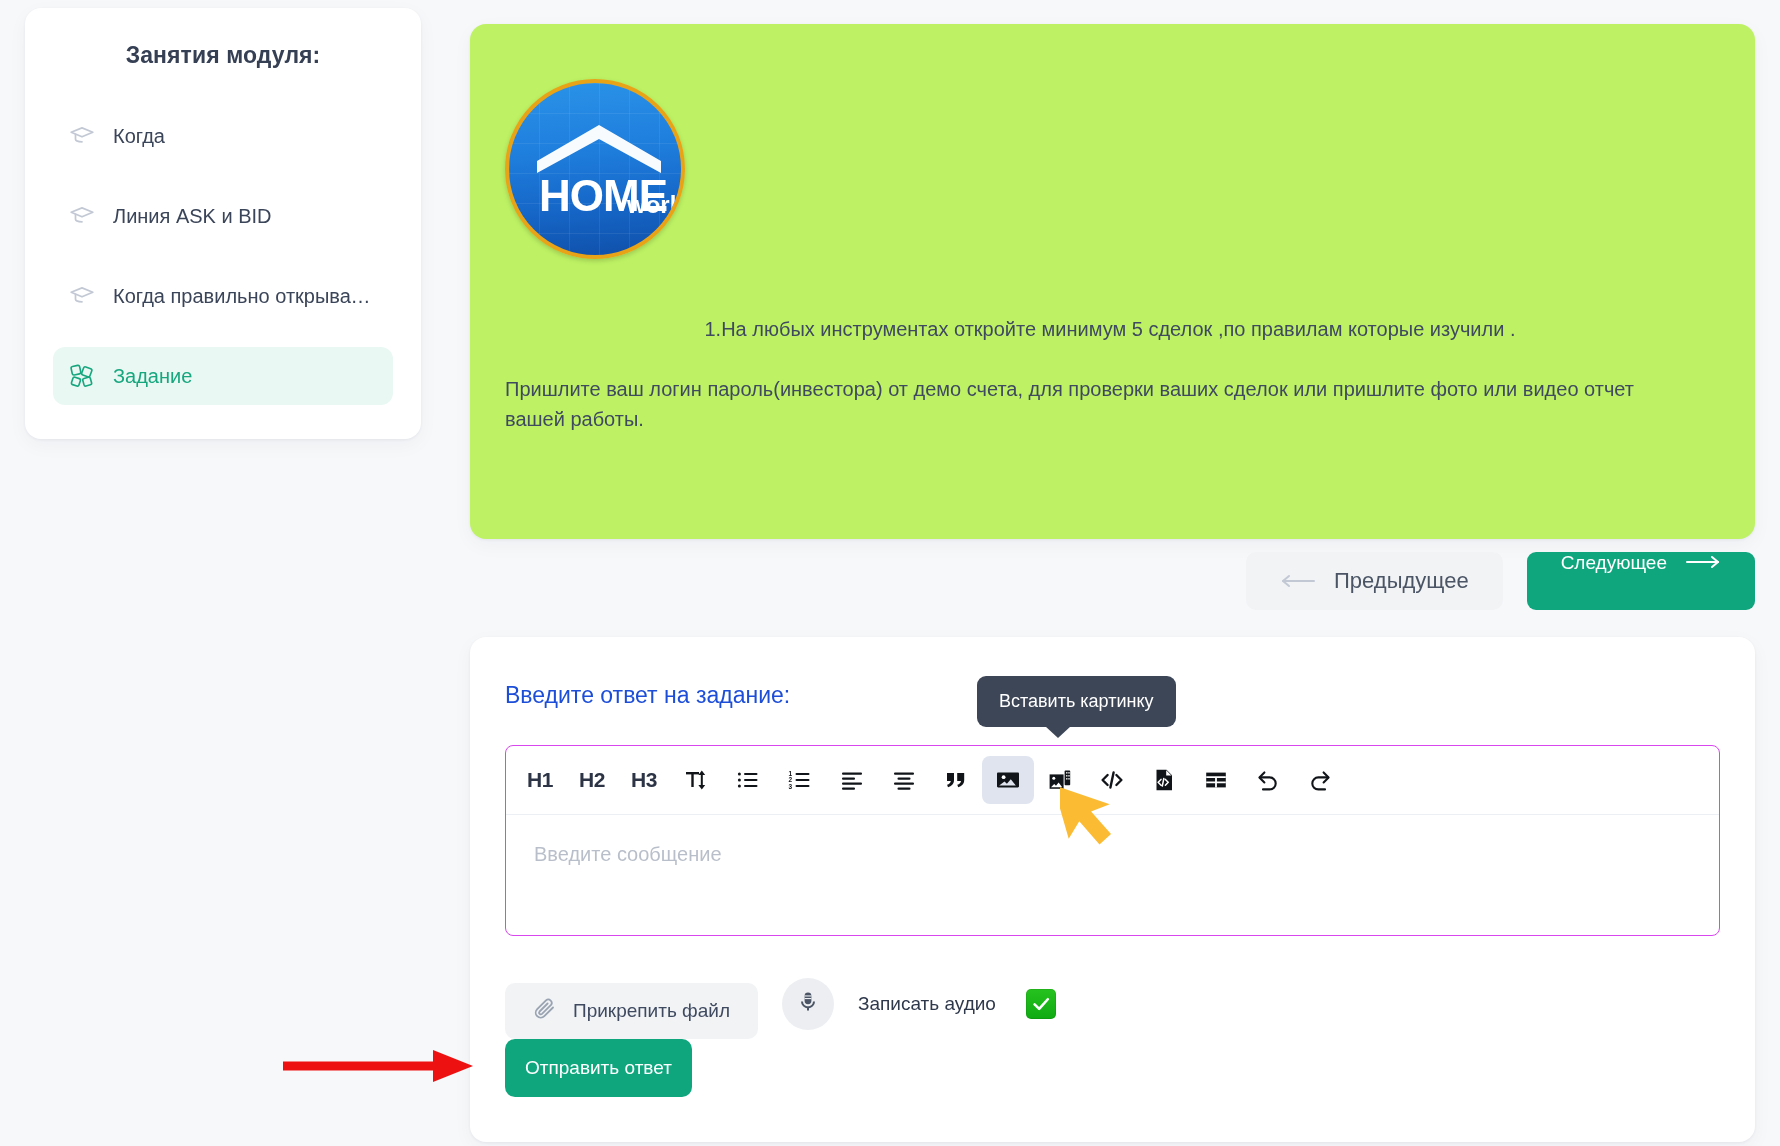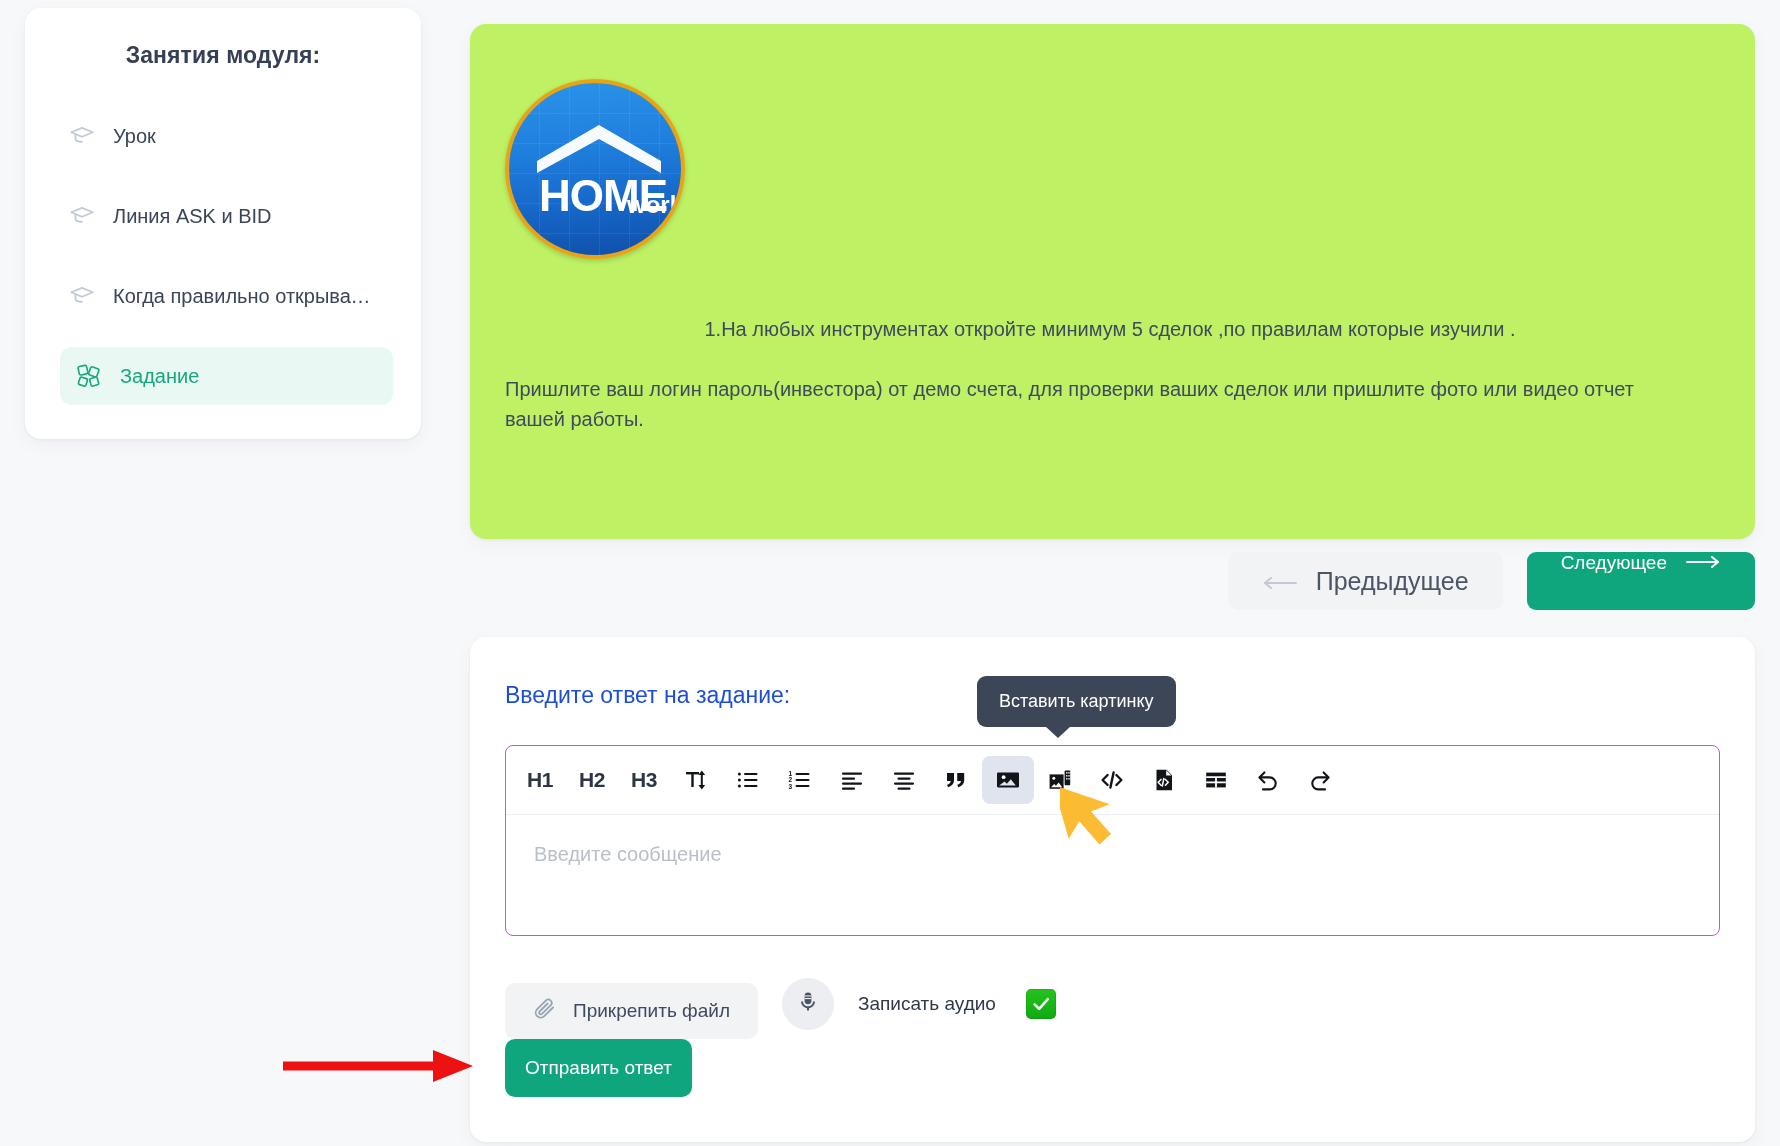--- a/index.html
+++ b/index.html
@@ -35,21 +35,21 @@
   }
   .lesson-item {
     display: flex;
     align-items: center;
     gap: 18px;
     padding: 16px 16px;
     border-radius: 12px;
     cursor: pointer;
     margin-bottom: 22px;
   }
-  .lesson-item:last-child { margin-bottom: 6px; margin-left: 7px; }
+  .lesson-item:last-child { margin-bottom: 6px; }
   .lesson-item .lesson-label {
     font-size: 20px;
     color: #3b4559;
     font-weight: 500;
     white-space: nowrap;
     overflow: hidden;
     text-overflow: ellipsis;
   }
   .lesson-item.active {
     background: #e9f8f2;
@@ -105,21 +105,21 @@
     justify-content: flex-end;
     gap: 24px;
   }
   .btn-prev {
     display: flex; align-items: center; gap: 18px;
     background: #f1f3f5;
     border: none;
     border-radius: 10px;
     padding: 0 34px;
     height: 58px;
-    font-size: 25px;
+    font-size: 22px;
     color: #4b5565;
     font-family: inherit;
     cursor: pointer;
   }
   .btn-next {
     display: flex; align-items: flex-start; gap: 18px;
     background: #0fa67e;
     border: none;
     border-radius: 9px;
     padding: 0 34px;
@@ -267,21 +267,21 @@
   <div class="sidebar">
     <div class="sidebar-title">Занятия модуля:</div>
 
     <div class="lesson-item">
       <span class="lesson-icon">
         <svg width="26" height="26" viewBox="0 0 24 24" fill="none" stroke="#c3c9d4" stroke-width="1.6" stroke-linecap="round" stroke-linejoin="round">
           <path d="M2 8.5 12 4.5l10 4-10 4.2z"></path>
             <path d="M6 10.6v4.4c0 1.3 2.7 2.4 6 2.4"></path>
         </svg>
       </span>
-      <span class="lesson-label">Урок</span>
+      <span class="lesson-label">Когда</span>
     </div>
 
     <div class="lesson-item">
       <span class="lesson-icon">
         <svg width="26" height="26" viewBox="0 0 24 24" fill="none" stroke="#c3c9d4" stroke-width="1.6" stroke-linecap="round" stroke-linejoin="round">
           <path d="M2 8.5 12 4.5l10 4-10 4.2z"></path>
             <path d="M6 10.6v4.4c0 1.3 2.7 2.4 6 2.4"></path>
         </svg>
       </span>
       <span class="lesson-label">Линия ASK и BID</span>

